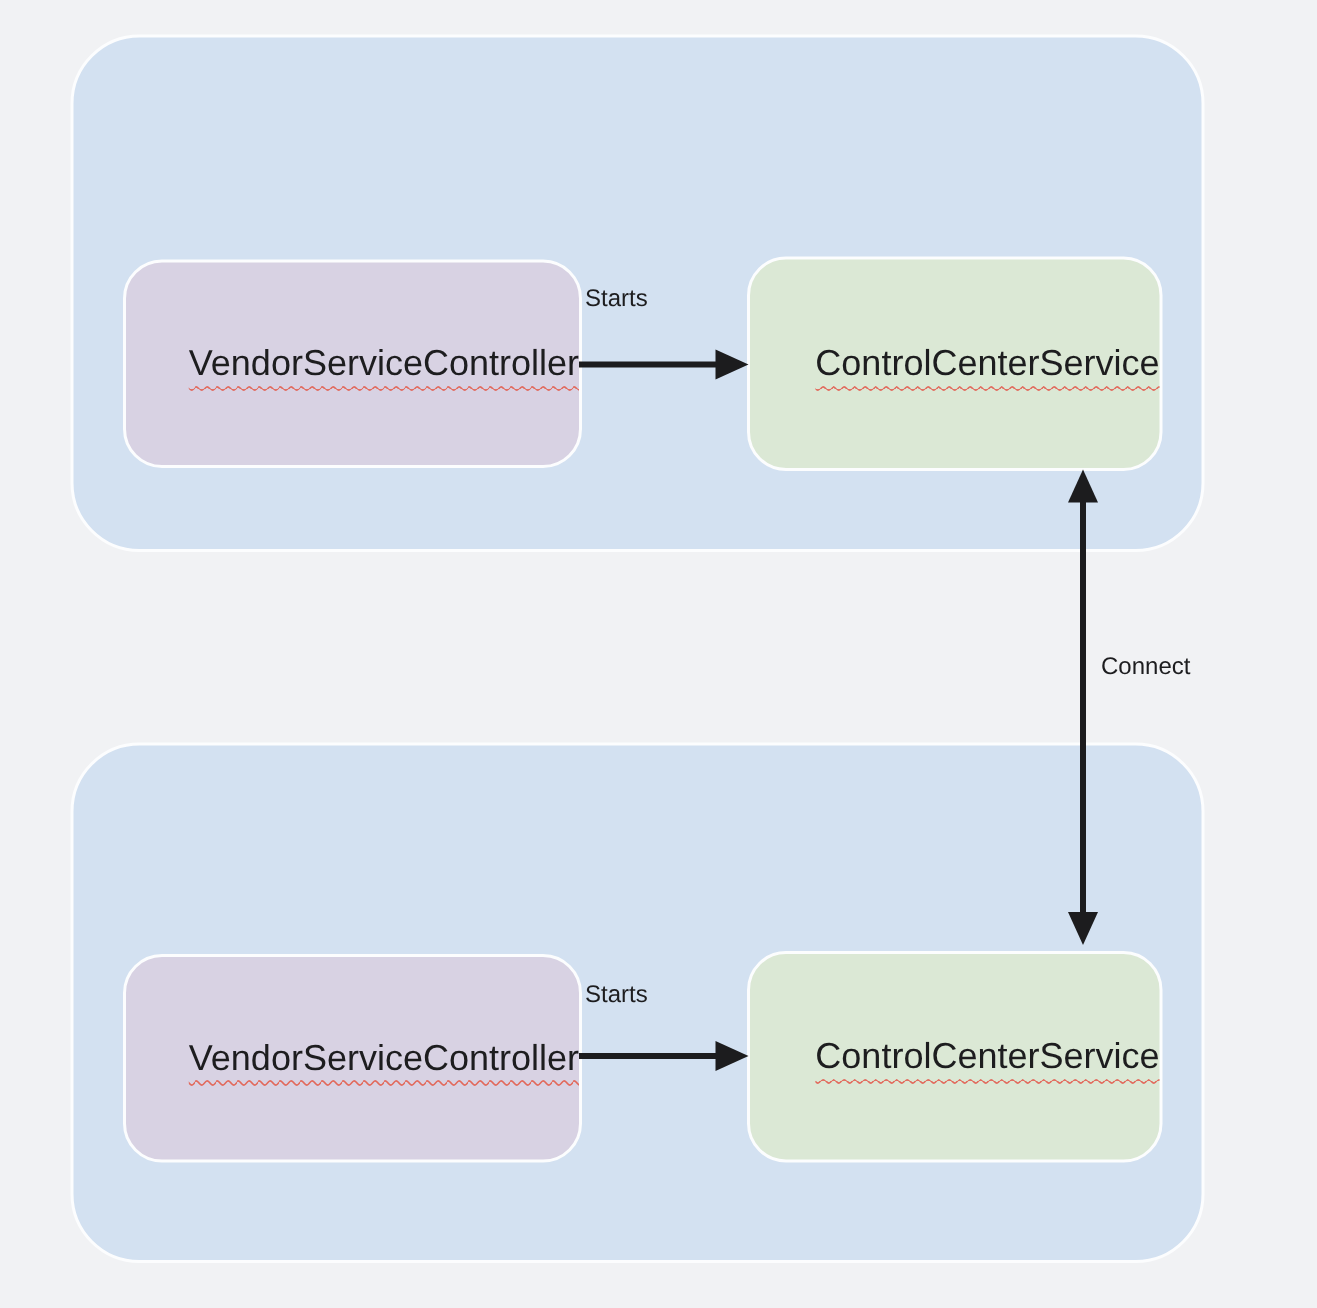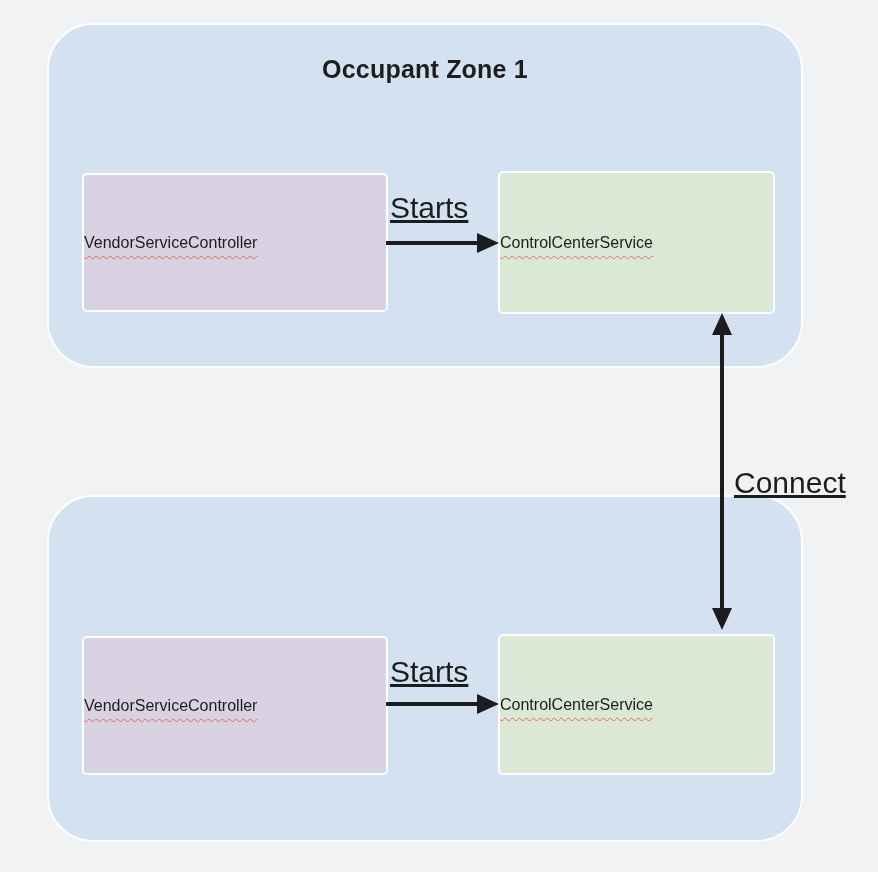--- a/index.html
+++ b/index.html
@@ -42,24 +42,24 @@
     text-align: center;
     font-size: 25px;
     font-weight: bold;
     color: var(--text);
     letter-spacing: 0.2px;
   }
   .node {
     position: absolute;
     display: flex;
     align-items: center;
-    justify-content: flex-start;
+    justify-content: flex-end;
     border: 2px solid var(--box-border);
-    border-radius: 5px;
-    font-size: 16px;
+    border-radius: 26px;
+    font-size: 24px;
     color: var(--text);
   }
   .node .label {
     text-decoration-line: underline;
     text-decoration-style: wavy;
     text-decoration-color: var(--squiggle);
     text-decoration-thickness: 1px;
     text-underline-offset: 7px;
   }
   .vendor-node {
@@ -72,45 +72,43 @@
     left: 449px;
     width: 277px;
     background: var(--control-bg);
   }
   .zone-1 .vendor-node  { top: 148px; }
   .zone-1 .control-node { top: 146px; height: 143px; }
   .zone-2 .vendor-node  { top: 139px; }
   .zone-2 .control-node { top: 137px; height: 141px; }
   .edge-label {
     position: absolute;
-    font-size: 30px;
+    font-size: 16px;
     color: var(--text);
     white-space: nowrap;
-    text-decoration: underline;
   }
   .starts-label-1 { left: 390px; top: 191px; }
   .starts-label-2 { left: 390px; top: 655px; }
-  .connect-label  { left: 734px; top: 436px; margin-top: 30px; }
+  .connect-label  { left: 734px; top: 436px; }
   .arrows-layer {
     position: absolute;
     left: 0; top: 0;
     width: 878px;
     height: 872px;
     pointer-events: none;
   }
   .arrows-layer line    { stroke: var(--arrow); stroke-width: 4px; }
   .arrows-layer polygon { fill: var(--arrow); }
 </style>
 </head>
 <body>
 
 <div class="canvas">
 
   <div class="zone zone-1">
-    <div class="zone-title">Occupant Zone 1</div>
     <div class="node vendor-node">
       <span class="label">VendorServiceController</span>
     </div>
     <div class="node control-node">
       <span class="label">ControlCenterService</span>
     </div>
   </div>
 
   <div class="zone zone-2">
     <div class="node vendor-node">

